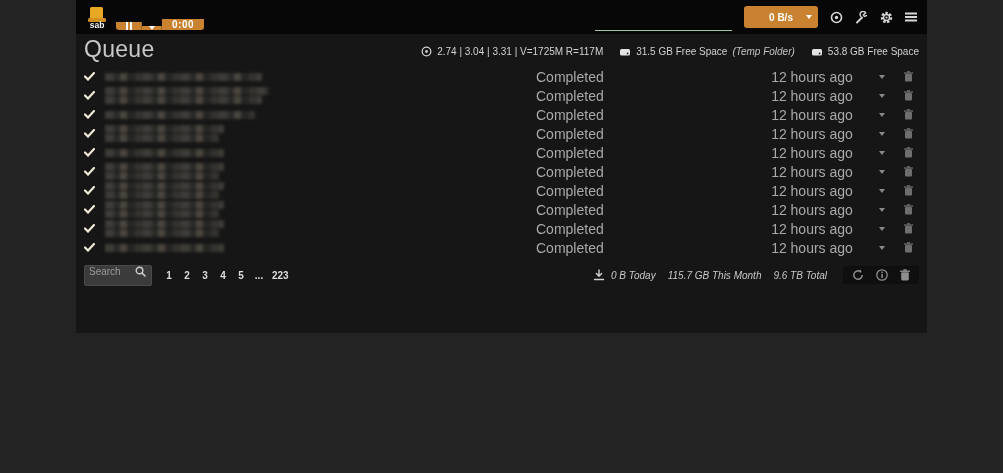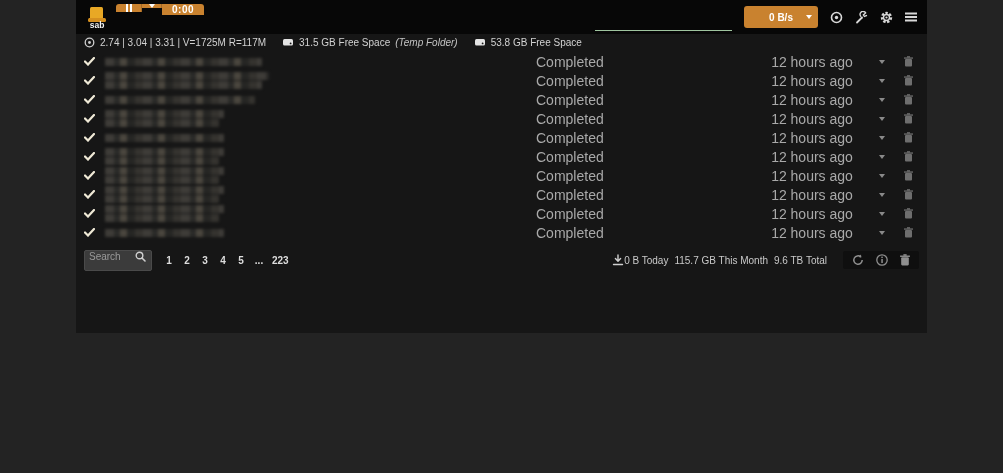--- a/index.html
+++ b/index.html
@@ -17,21 +17,21 @@
     background:#161616;
   }
   
   .navbar {
     height:34px; background:#070707;
     display:flex; align-items:center;
     padding:0 8px;
   }
   .logo { width:26px; height:26px; margin-right:6px; cursor:pointer; }
   .btn-group {
-    display:flex; align-items:flex-start; height:26px;
+    display:flex; align-items:flex-end; height:26px;
     border-radius:3px; overflow:hidden;
   }
   .btn-orange {
     background:#c9822f; color:#fff; border:none;
     display:flex; align-items:center; justify-content:center;
     font-size:10px; font-weight:bold; cursor:pointer;
     font-family:"Liberation Sans", sans-serif;
   }
   .seg-pause { width:26px; border-right:1px solid rgba(0,0,0,.18); }
   .seg-caret { width:20px; border-right:1px solid rgba(0,0,0,.18); }
@@ -108,22 +108,22 @@
     color:#cfcfcf; font-size:10px; font-family:"Liberation Sans", sans-serif;
   }
   .searchbox input::placeholder { color:#9a9a9a; }
   .pagination { display:flex; align-items:center; gap:4px; margin-left:4px; }
   .pagination .page {
     min-width:14px; height:20px; display:flex; align-items:center;
     justify-content:center; font-size:10px; color:#ddd;
     font-weight:bold; cursor:pointer; padding:0 2px;
   }
   .footstats {
-    display:flex; align-items:center; 
-    font-size:10px; color:#c9c9c9; white-space:nowrap;
+    display:flex; align-items:center; gap:6px;
+    font-size:10px; color:#c9c9c9; white-space:nowrap;font-style:italic;
   }
   .footstats .stat { margin-right:6px; }
   .foot-actions {
     display:flex; align-items:center; gap:12px;
     background:#0f0f0f; border-radius:2px; padding:3px 9px; margin-left:4px;
   }
   .foot-actions .ic { cursor:pointer; display:flex; }
 </style>
 </head>
 <body>
@@ -183,20 +183,21 @@
         <svg width="14" height="12" viewBox="0 0 14 12">
           <rect x="1" y="1.5" width="12" height="2" fill="#d8d8d8"></rect>
           <rect x="1" y="5" width="12" height="2" fill="#d8d8d8"></rect>
           <rect x="1" y="8.5" width="12" height="2" fill="#d8d8d8"></rect>
         </svg>
       </span>
     </div>
   </div>
 
   <div class="section-head">
+    <h1 class="page-title">Queue</h1>
     <div class="status-line">
       <svg width="11" height="11" viewBox="0 0 11 11">
         <circle cx="5.5" cy="5.5" r="4.3" fill="none" stroke="#cfcfcf" stroke-width="1.3"></circle>
         <circle cx="5.5" cy="5.5" r="1.4" fill="#cfcfcf"></circle>
       </svg>
       <span>2.74 | 3.04 | 3.31 | V=1725M R=117M</span>
       <span class="gap"></span>
       <svg width="12" height="12" viewBox="0 0 12 12">
         <rect x="1" y="3" width="10" height="6.5" rx="1.5" fill="#e3e3e3"></rect>
         <circle cx="8.6" cy="7.4" r=".9" fill="#161616"></circle>

